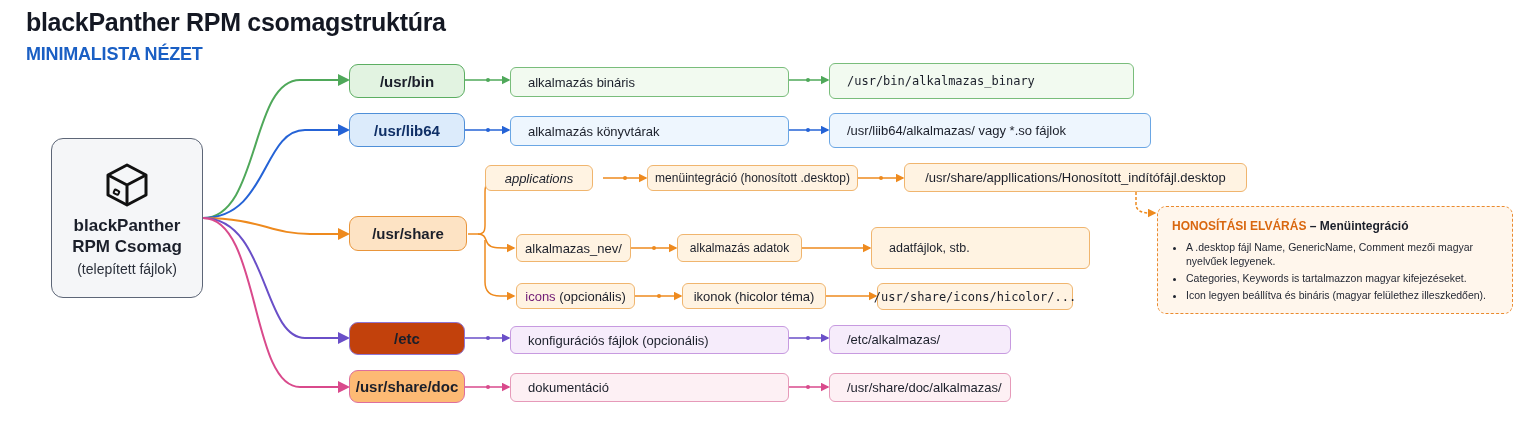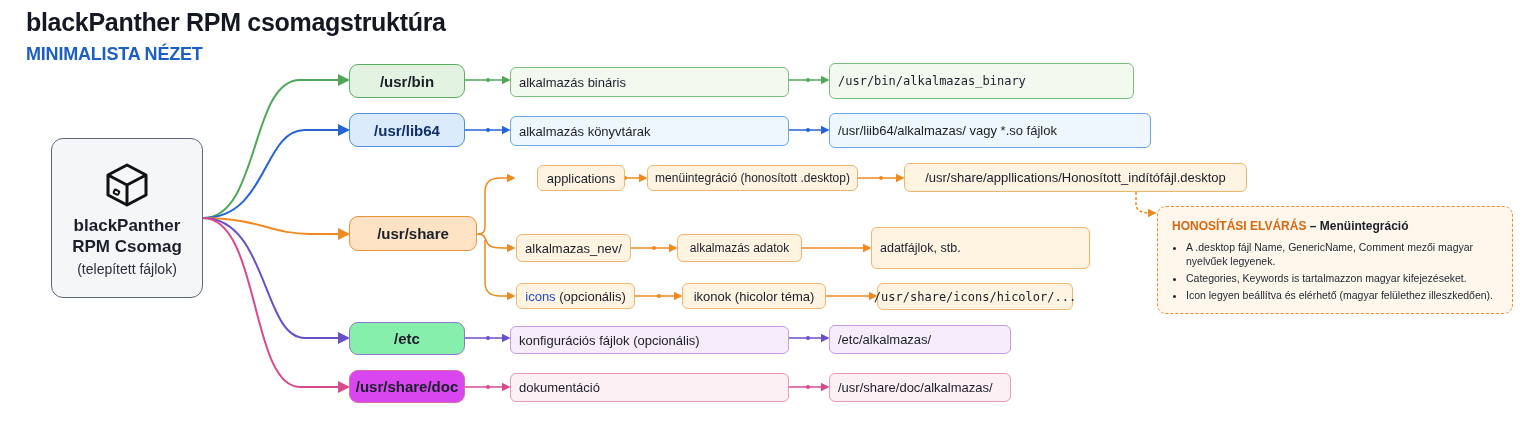--- a/index.html
+++ b/index.html
@@ -2,43 +2,43 @@
 <html><head>
 <meta charset="utf-8">
 <style>
   html, body { margin:0; padding:0; }
   body { width:1536px; height:422px; background:#ffffff; position:relative; overflow:hidden; font-family:"Liberation Sans", sans-serif; color:#1b1f2a; }
   .title { position:absolute; left:26px; top:8px; font-size:25px; font-weight:700; color:#141823; letter-spacing:-0.3px; }
   .subtitle { position:absolute; left:26px; top:44px; font-size:18px; font-weight:700; color:#1a5fc4; letter-spacing:-0.2px; }
   svg.wires { position:absolute; left:0; top:0; }
   .box { position:absolute; box-sizing:border-box; border-radius:8px; display:flex; align-items:center; font-size:13px; }
   .box.dir { justify-content:center; font-size:15px; font-weight:700; border-radius:9px; border-width:1.5px; border-style:solid; }
-  .box.desc { padding-left:8px; border-width:1px; border-style:solid; border-radius:6px; }
+  .box.desc { padding-left:17px; border-width:1px; border-style:solid; border-radius:6px; }
   .box.center { justify-content:center; padding-left:0; }
   .mono { font-family:"DejaVu Sans Mono", monospace; font-size:12px; }
   .green { background:#e2f3e1; border-color:#5cae62; }
   .green-l { background:#f2faf0; border-color:#79bd7b; }
   .blue { background:#dcebfb; border-color:#4f8fd8; color:#0f2f66; }
   .blue-l { background:#eef6fe; border-color:#6aa6e4; }
   .orange { background:#fde3c4; border-color:#e9953a; }
   .orange-l { background:#fff3e2; border-color:#f0b56e; }
-  .purple { background:#86efac; border-color:#8f76d3; }
+  .purple { background:#c2410c; border-color:#8f76d3; }
   .purple-l { background:#f6ecfb; border-color:#c79ae0; }
-  .pink { background:#d946ef; border-color:#dd6e9d; }
+  .pink { background:#fdba74; border-color:#dd6e9d; }
   .pink-l { background:#fdf0f4; border-color:#e69ab9; }
   .root { position:absolute; left:51px; top:138px; width:152px; height:160px; box-sizing:border-box; border:1.5px solid #5d6677; border-radius:12px; background:#f5f6f8; text-align:center; }
   .root .name { font-size:17px; font-weight:700; line-height:21px; margin-top:6px; }
   .root .sub { font-size:14px; color:#2a2f3a; margin-top:4px; }
   .root svg { display:block; margin:22px auto 0; }
   .note { position:absolute; left:1157px; top:206px; width:356px; height:108px; box-sizing:border-box; border:1.5px dashed #ea8a2e; border-radius:9px; background:#fff6ec; padding:12px 14px; }
   .note .head { font-size:12px; font-weight:700; margin-bottom:7px; }
   .note .head .accent { color:#d9670f; }
   .note ul { margin:0; padding-left:14px; font-size:10.5px; line-height:14px; color:#1f2430; }
   .note li { margin-bottom:3px; }
-  .icons-word { color:#1d4ed8; }
+  .icons-word { color:#701a75; }
 </style>
 </head>
 <body>
 
 <div class="title">blackPanther RPM csomagstruktúra</div>
 <div class="subtitle">MINIMALISTA NÉZET</div>
 
 <svg class="wires" width="1536" height="422">
   <defs>
     <marker id="ag" viewBox="0 0 6 6" refX="5" refY="3" markerWidth="6" markerHeight="6" orient="auto">
@@ -116,23 +116,23 @@
 </div>
 
 <div class="box dir green" style="left:349px;top:64px;width:116px;height:34px;">/usr/bin</div>
 <div class="box desc green-l" style="left:510px;top:67px;width:279px;height:30px;">alkalmazás bináris</div>
 <div class="box desc green-l mono" style="left:829px;top:63px;width:305px;height:36px;">/usr/bin/alkalmazas_binary</div>
 
 <div class="box dir blue" style="left:349px;top:113px;width:116px;height:34px;">/usr/lib64</div>
 <div class="box desc blue-l" style="left:510px;top:116px;width:279px;height:30px;">alkalmazás könyvtárak</div>
 <div class="box desc blue-l" style="left:829px;top:113px;width:322px;height:35px;">/usr/liib64/alkalmazas/ vagy *.so fájlok</div>
 
-<div class="box dir orange" style="left:349px;top:216px;width:128px;height:35px;">/usr/share</div>
+<div class="box dir orange" style="left:349px;top:216px;width:118px;height:35px;">/usr/share</div>
 
-<div class="box desc orange-l center" style="left:537px;top:165px;width:88px;height:26px;">applications</div>
+<div class="box desc orange-l center" style="left:485px;top:165px;width:108px;height:26px;font-style:italic;">applications</div>
 <div class="box desc orange-l center" style="left:647px;top:165px;width:211px;height:26px;font-size:12px;">menüintegráció (honosított .desktop)</div>
 <div class="box desc orange-l center" style="left:904px;top:163px;width:343px;height:29px;">/usr/share/appllications/Honosított_indítófájl.desktop</div>
 
 <div class="box desc orange-l center" style="left:516px;top:234px;width:115px;height:28px;">alkalmazas_nev/</div>
 <div class="box desc orange-l center" style="left:677px;top:234px;width:125px;height:28px;font-size:12px;">alkalmazás adatok</div>
 <div class="box desc orange-l" style="left:871px;top:227px;width:219px;height:42px;flex-direction:column;align-items:flex-start;justify-content:center;line-height:17px;font-size:12.5px;">
   <div>adatfájlok, stb.</div>
 </div>
 
 <div class="box desc orange-l center" style="left:516px;top:283px;width:119px;height:26px;">
@@ -140,21 +140,21 @@
     <span style="white-space:pre"> (opcionális)</span>
 </div>
 <div class="box desc orange-l center" style="left:682px;top:283px;width:144px;height:26px;">ikonok (hicolor téma)</div>
 <div class="box desc orange-l center mono" style="left:877px;top:283px;width:196px;height:27px;font-size:12px;">/usr/share/icons/hicolor/...</div>
 
 <div class="note">
   <div class="head"><span class="accent">HONOSÍTÁSI ELVÁRÁS</span><span style="white-space:pre"> – Menüintegráció</span></div>
   <ul>
     <li style="max-width:290px">A .desktop fájl Name, GenericName, Comment mezői magyar nyelvűek legyenek.</li>
     <li>Categories, Keywords is tartalmazzon magyar kifejezéseket.</li>
-    <li>Icon legyen beállítva és elérhető (magyar felülethez illeszkedően).</li>
+    <li>Icon legyen beállítva és bináris (magyar felülethez illeszkedően).</li>
   </ul>
 </div>
 
 <div class="box dir purple" style="left:349px;top:322px;width:116px;height:33px;">/etc</div>
 <div class="box desc purple-l" style="left:510px;top:326px;width:279px;height:28px;">konfigurációs fájlok (opcionális)</div>
 <div class="box desc purple-l" style="left:829px;top:325px;width:182px;height:29px;">/etc/alkalmazas/</div>
 
 <div class="box dir pink" style="left:349px;top:370px;width:116px;height:33px;">/usr/share/doc</div>
 <div class="box desc pink-l" style="left:510px;top:373px;width:279px;height:29px;">dokumentáció</div>
 <div class="box desc pink-l" style="left:829px;top:373px;width:182px;height:29px;">/usr/share/doc/alkalmazas/</div>

